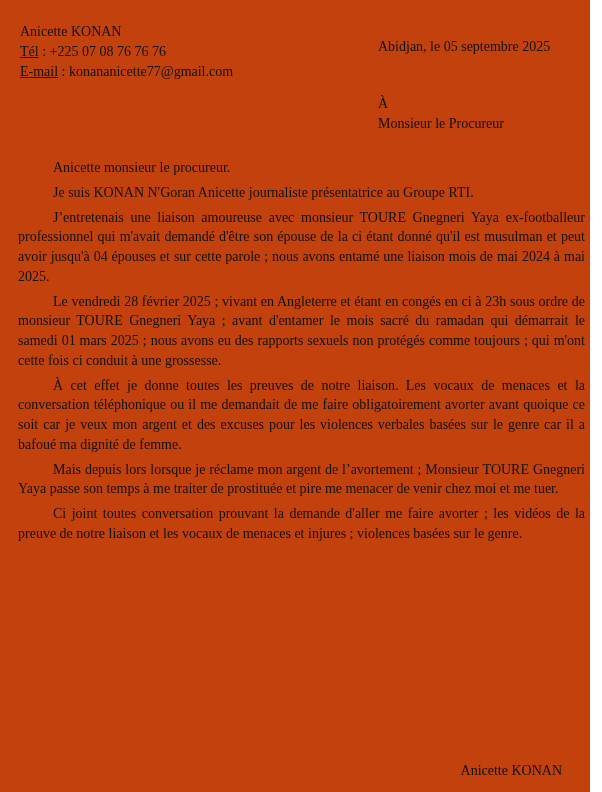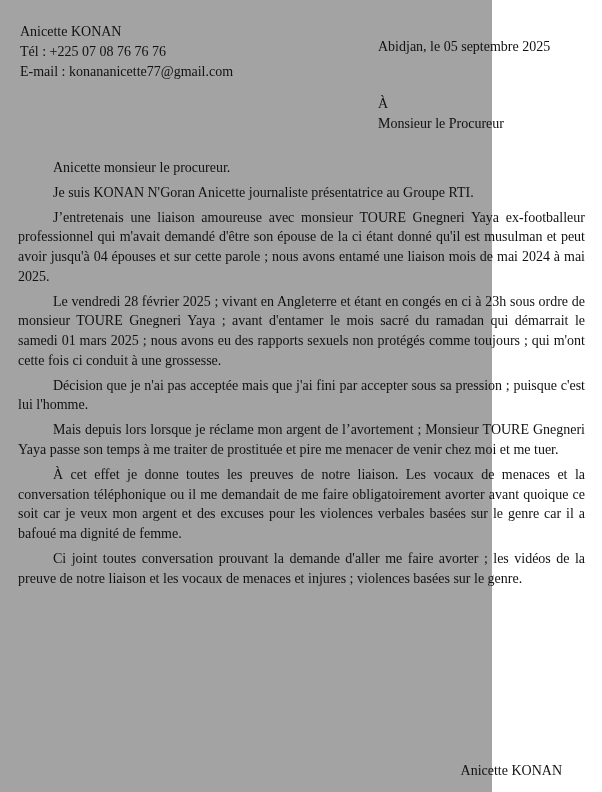--- a/index.html
+++ b/index.html
@@ -8,30 +8,30 @@
     background: #ffffff;
     font-family: "Liberation Serif", "DejaVu Serif", serif;
     font-size: 14px;
     color: #111111;
     position: relative;
     overflow: hidden;
   }
   .page {
     position: absolute;
     left: 0; top: 0;
-    width: 492px; height: 792px;
-    background: #a3a3a3;
+    width: 590px; height: 792px;
+    background: #c2410c;
   }
   .sender-block {
     position: absolute;
     left: 20px; top: 22px;
     line-height: 20.2px;
     white-space: nowrap;
   }
-  .u { }
+  .u { text-decoration: underline; }
   .dateline {
     position: absolute;
     left: 378px; top: 22px;
     line-height: 20.2px;
     white-space: nowrap;
     margin-top: 15px;
   }
   .recipient-block {
     position: absolute;
     left: 378px; top: 94px;
@@ -75,21 +75,20 @@
   <div class="recipient-block">
     <div>À</div>
     <div>Monsieur le Procureur</div>
   </div>
 
   <div class="letter-body">
     <p>Anicette monsieur le procureur.</p>
     <p>Je suis KONAN N'Goran Anicette journaliste présentatrice au Groupe RTI.</p>
     <p>J’entretenais une liaison amoureuse avec monsieur TOURE Gnegneri Yaya ex-footballeur professionnel qui m'avait demandé d'être son épouse de la ci étant donné qu'il est musulman et peut avoir jusqu'à 04 épouses et sur cette parole ; nous avons entamé une liaison mois de mai 2024 à mai 2025.</p>
     <p>Le vendredi 28 février 2025 ; vivant en Angleterre et étant en congés en ci à 23h sous ordre de monsieur TOURE Gnegneri Yaya ; avant d'entamer le mois sacré du ramadan qui démarrait le samedi 01 mars 2025 ; nous avons eu des rapports sexuels non protégés comme toujours ; qui m'ont cette fois ci conduit à une grossesse.</p>
-    <p>Décision que je n'ai pas acceptée mais que j'ai fini par accepter sous sa pression ; puisque c'est lui l'homme.</p>
+    <p>À cet effet je donne toutes les preuves de notre liaison. Les vocaux de menaces et la conversation téléphonique ou il me demandait de me faire obligatoirement avorter avant quoique ce soit car je veux mon argent et des excuses pour les violences verbales basées sur le genre car il a bafoué ma dignité de femme.</p>
     <p>Mais depuis lors lorsque je réclame mon argent de l’avortement ; Monsieur TOURE Gnegneri Yaya passe son temps à me traiter de prostituée et pire me menacer de venir chez moi et me tuer.</p>
-    <p>À cet effet je donne toutes les preuves de notre liaison. Les vocaux de menaces et la conversation téléphonique ou il me demandait de me faire obligatoirement avorter avant quoique ce soit car je veux mon argent et des excuses pour les violences verbales basées sur le genre car il a bafoué ma dignité de femme.</p>
     <p>Ci joint toutes conversation prouvant la demande d'aller me faire avorter ; les vidéos de la preuve de notre liaison et les vocaux de menaces et injures ; violences basées sur le genre.</p>
   </div>
 
   <div class="signature">Anicette KONAN</div>
 
 </div>
 
 </body></html>

